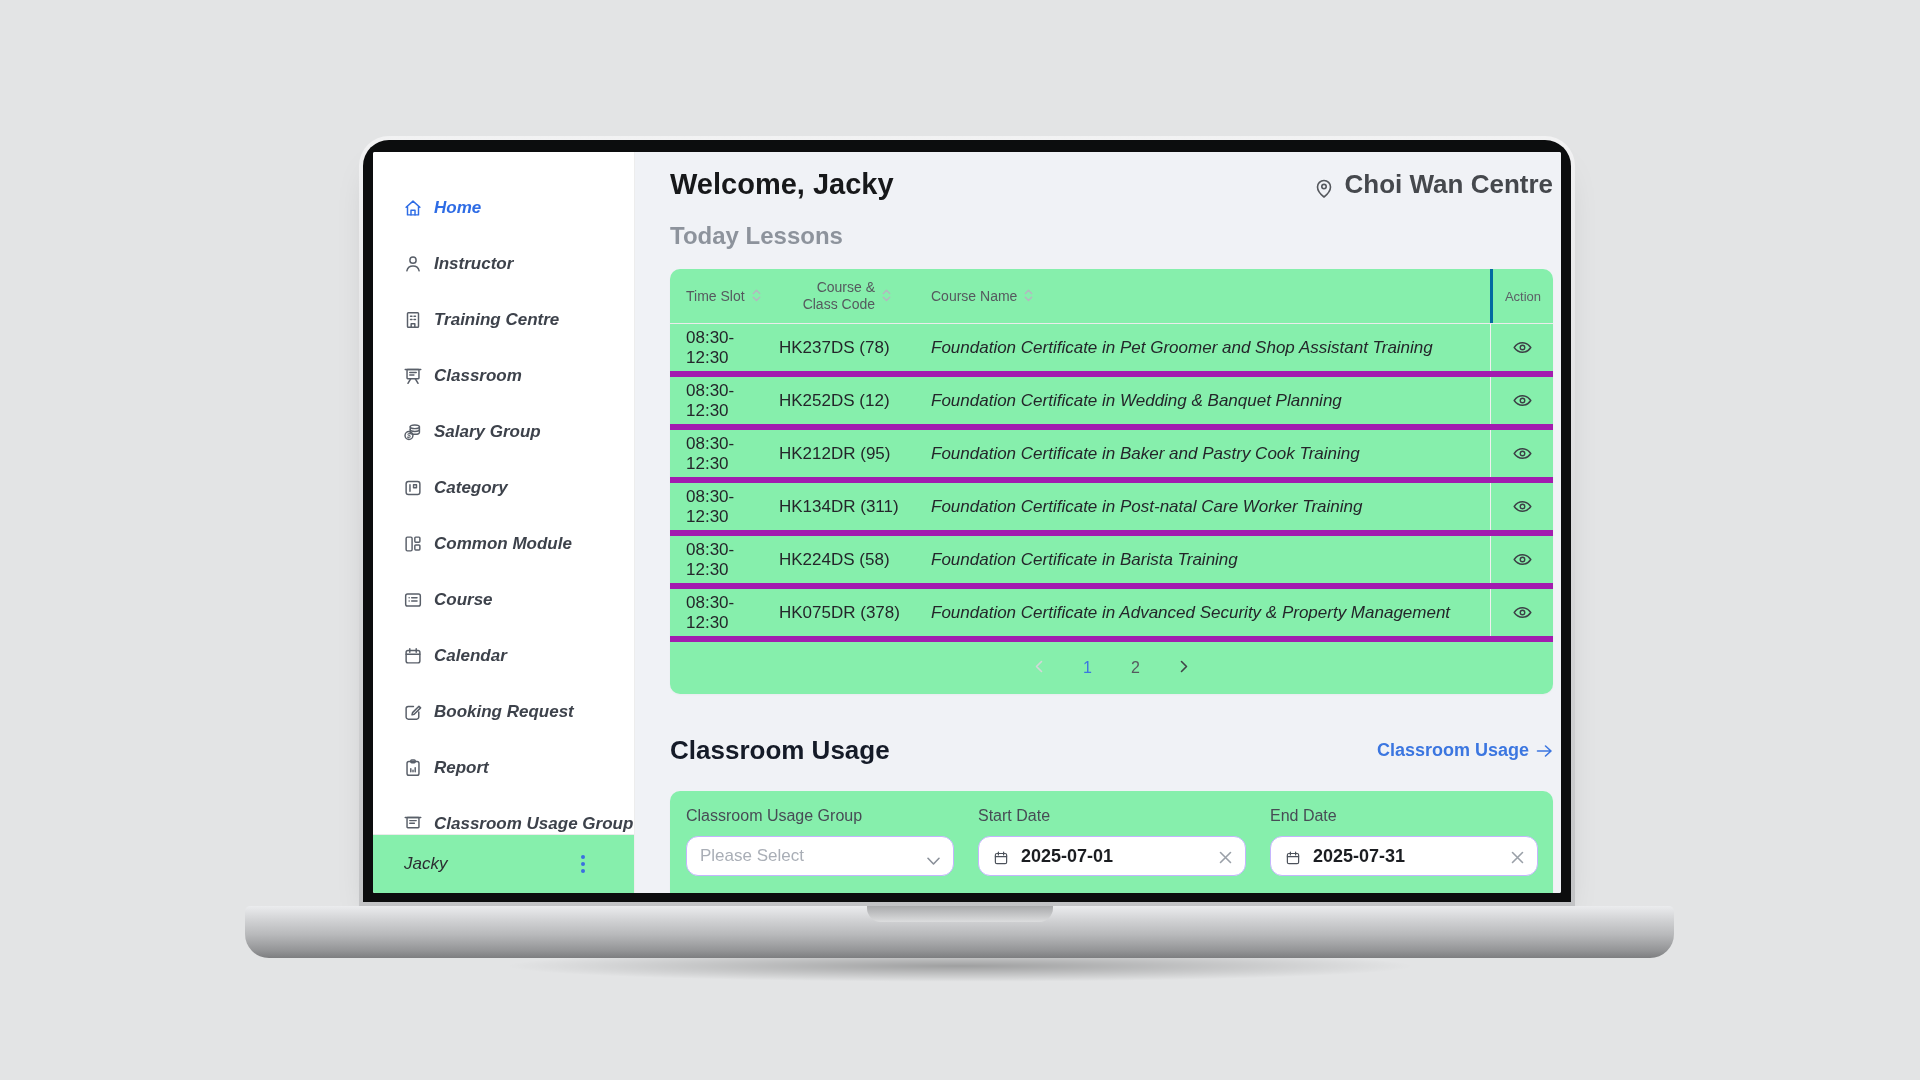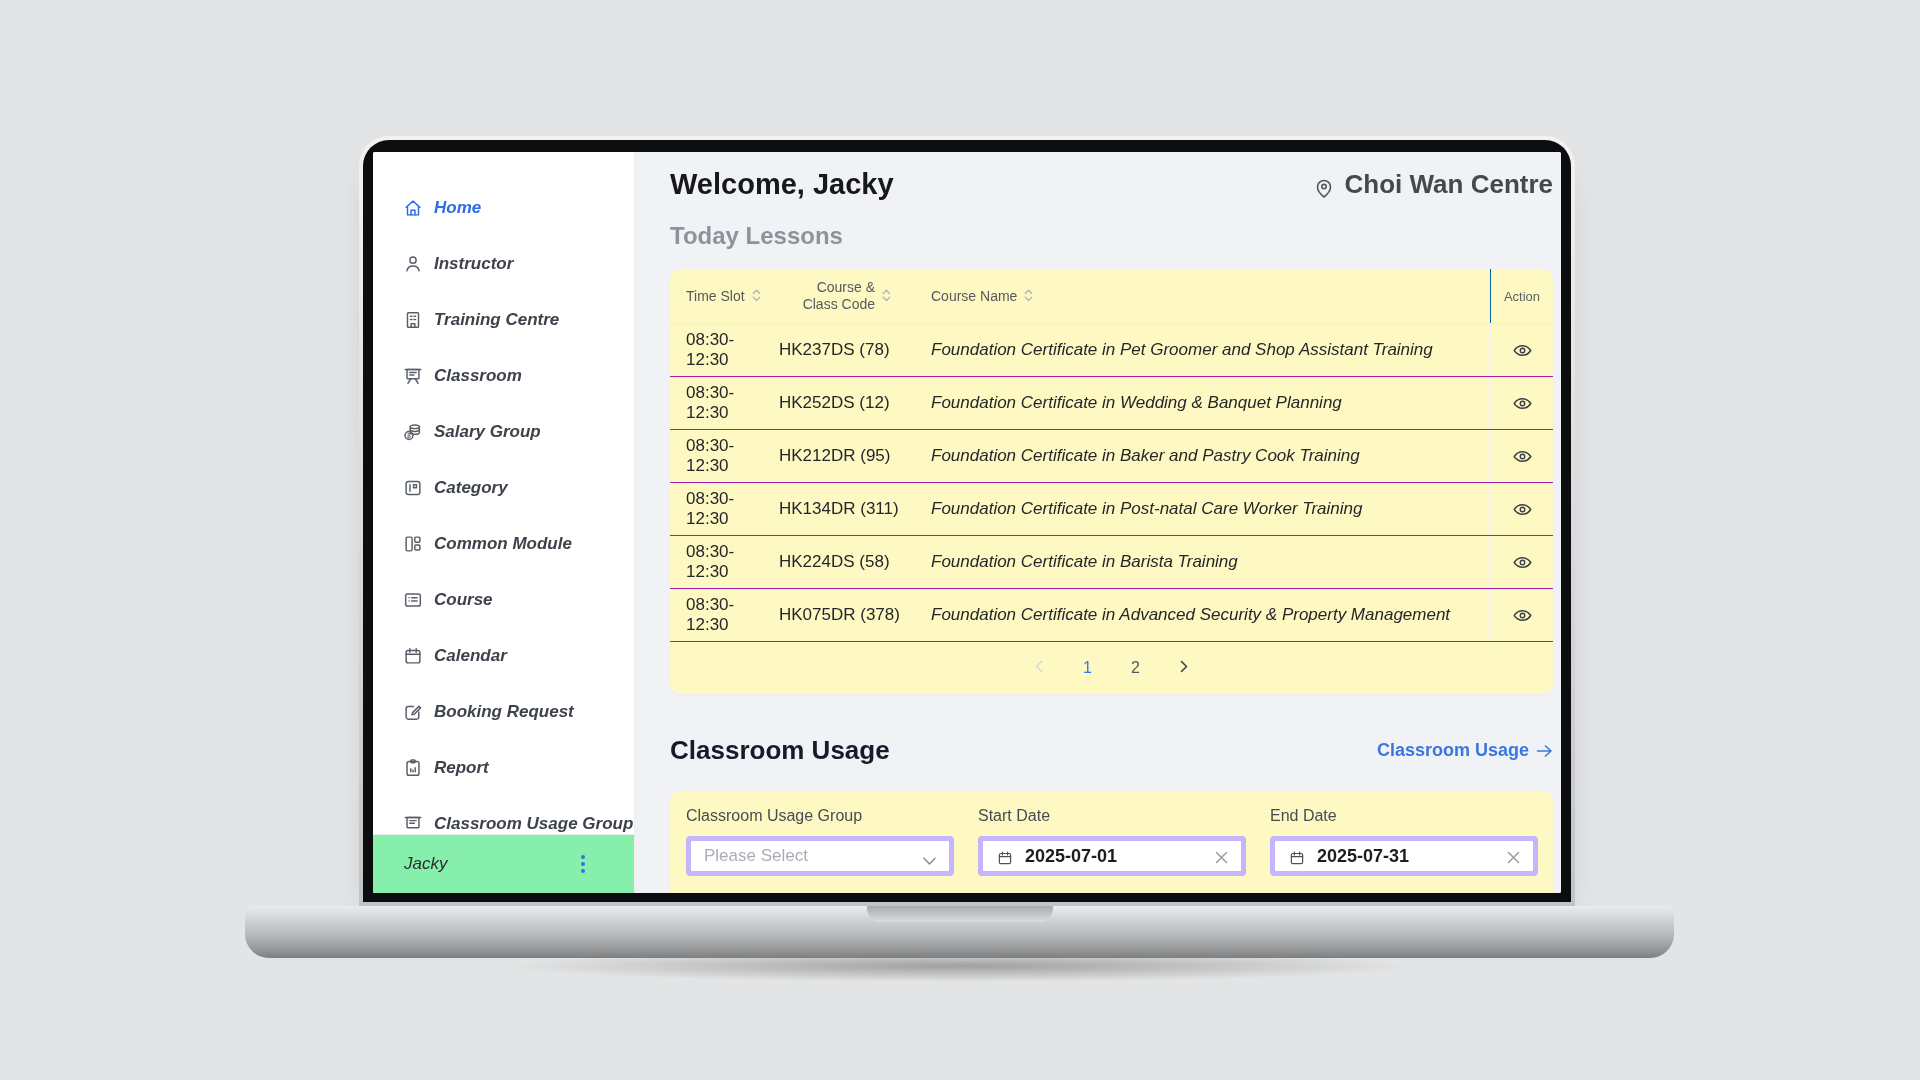--- a/index.html
+++ b/index.html
@@ -42,32 +42,32 @@
   svg.stroke { fill:none; stroke:currentColor; stroke-width:1.6; stroke-linecap:round; stroke-linejoin:round; }
 
   
   .main { flex:1; background:#f0f2f6; padding:0 8px 0 35px; overflow:hidden; }
   .top-row { display:flex; justify-content:space-between; align-items:center; margin-top:16px; }
   .welcome { font-size:29px; font-weight:700; color:#17181a; }
   .centre { display:flex; align-items:flex-end; gap:9px; color:#45484d; font-size:26px; font-weight:700; }
   .centre .ic { width:24px; height:24px; color:#55585d; }
   .section-sub { margin-top:21px; font-size:24px; font-weight:700; color:#8d939c; }
 
-  .card { background:#fef9c3; border-radius:10px; box-shadow:0 1px 2px rgba(0,0,0,0.03); }
+  .card { background:#86efac; border-radius:10px; box-shadow:0 1px 2px rgba(0,0,0,0.03); }
   .table-card { margin-top:19px; overflow:hidden; }
   .trow { display:grid; grid-template-columns:100px 135px 1fr 63px; align-items:center; }
   .thead { height:55px; border-bottom:1px solid #ececec; color:#55595e; font-size:14px; }
   .th { display:flex; align-items:center; gap:6px; }
   .th.c1 { padding-left:16px; }
   .th.c2 { justify-content:center; text-align:right; }
   .th.c2 .tx { width:92px; line-height:1.25; }
   .th.c3 { padding-left:26px; }
-  .th.c4 { justify-content:center; border-left:1px solid #0369a1; height:100%; font-size:13px; color:#5c6066; }
+  .th.c4 { justify-content:center; border-left:3px solid #0369a1; height:100%; font-size:13px; color:#5c6066; }
   .sort-ic { width:11px; height:14px; color:#b3b8bf; flex:0 0 11px; }
-  .tbody-row { height:53px; border-bottom:1px solid #a21caf; font-size:17px; color:#24262a; font-weight:500; }
+  .tbody-row { height:53px; border-bottom:6px solid #a21caf; font-size:17px; color:#24262a; font-weight:500; }
   .td.c1 { padding-left:16px; }
   .td.c2 { padding-left:9px; }
   .td.c3 { padding-left:26px;font-style:italic; }
   .td.c4 { display:flex; justify-content:center; border-left:1px solid #f0f0f0; height:100%; align-items:center; }
   .eye-btn { width:30px; height:30px; display:flex; align-items:center; justify-content:center; cursor:pointer; color:#3c4046; }
   .eye-btn svg { width:21px; height:21px; }
   .pager { height:52px; display:flex; align-items:center; justify-content:center; gap:30px; font-size:16px; }
   .pg { min-width:18px; text-align:center; cursor:pointer; }
   .pg.prev { color:#d4d6d9; }
   .pg.p1 { color:#3b76e0; font-weight:500; }
@@ -77,21 +77,21 @@
 
   .usage-head { margin-top:41px; display:flex; justify-content:space-between; align-items:center; }
   .usage-title { font-size:26px; font-weight:700; color:#151b28; }
   .usage-link { display:flex; align-items:center; gap:7px; color:#3b76e0; font-size:18px; font-weight:600; cursor:pointer; }
   .usage-link svg { width:17px; height:16px; }
 
   .filter-card { margin-top:25px; padding:16px 15px 26px 16px; height:150px; }
   .filters { display:flex; gap:24px; }
   .fcol { flex:1; }
   .flabel { font-size:16px; color:#474c55; margin-bottom:11px; }
-  .control { height:40px; border:5px solid #c4b5fd; border-radius:4px; background:#fff;
+  .control { height:40px; border:1px solid #c4b5fd; border-radius:12px; background:#fff;
     display:flex; align-items:center; justify-content:space-between; padding:0 13px; cursor:pointer; }
   .placeholder { font-size:17px; color:#a9aeb6; }
   .ctrl-left { display:flex; align-items:flex-end; gap:11px; }
   .date-val { font-size:18px; font-weight:600; color:#1b1d21; }
   .cal-ic { width:18px; height:18px; color:#4c525b; }
   .chev-ic { width:13px; height:9px; color:#8a9099; }
   .x-ic { width:13px; height:13px; color:#9aa0a8; cursor:pointer; }
 </style>
 </head>
 <body>

